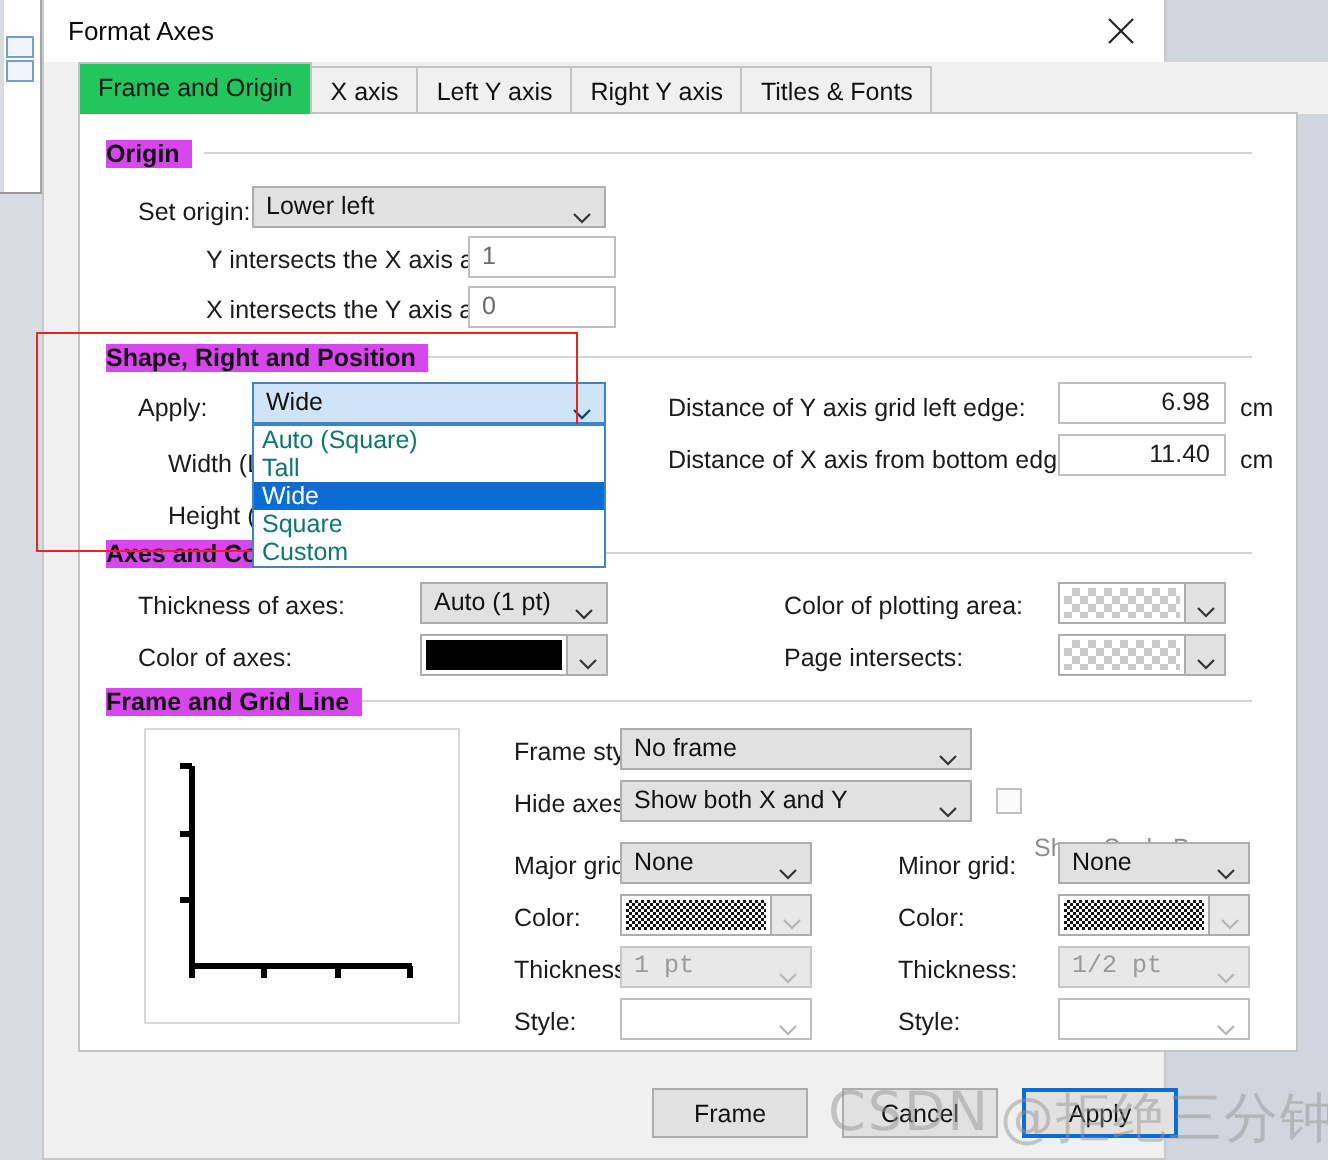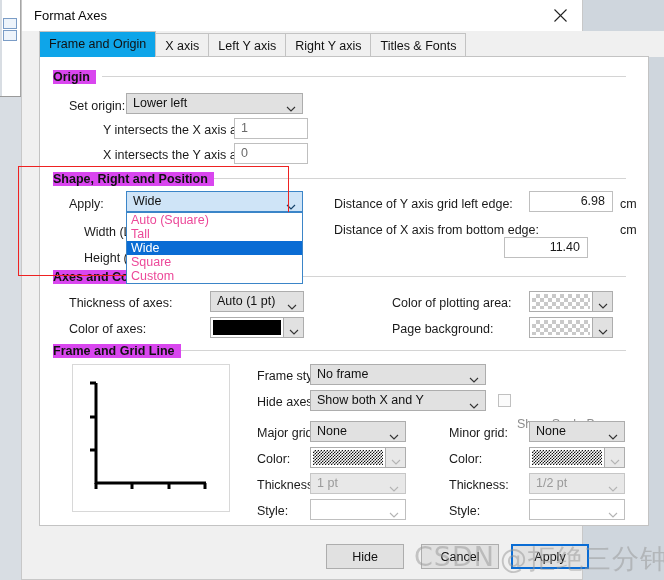--- a/index.html
+++ b/index.html
@@ -22,49 +22,49 @@
   .dialog{position:absolute;left:21px;top:0;width:562px;height:580px;background:#f0f0f0;border:1px solid #c8c8c8;border-top:none;box-sizing:border-box;}
   .titlebar{height:31px;background:#ffffff;position:relative;border-bottom:1px solid #ffffff;}
   .titlebar .title{position:absolute;left:12px;top:8px;font-size:13px;color:#0a0a0a;}
   .closebtn{position:absolute;right:0;top:0;width:44px;height:31px;display:flex;align-items:center;justify-content:center;}
   .closebtn svg{display:block;}
 
   
   .tabstrip{position:absolute;left:0;top:31px;width:643px;height:26px;background:#f0f0f0;}
   .tabs{position:absolute;left:17px;top:31px;height:26px;display:flex;align-items:flex-end;}
   .tab{height:24px;line-height:24px;padding:0 9px;font-size:12.5px;color:#111;border:1px solid #c3c3c3;border-bottom:none;background:#f0f0f0;margin-right:-1px;box-sizing:border-box;white-space:nowrap;}
-  .tab.active{background:#0ea5e9;height:26px;line-height:25px;position:relative;z-index:3;border-color:#c3c3c3;}
+  .tab.active{background:#22c55e;height:26px;line-height:25px;position:relative;z-index:3;border-color:#c3c3c3;}
 
   
   .panel{position:absolute;left:17px;top:56px;width:610px;height:470px;background:#ffffff;border:1px solid #c3c3c3;box-sizing:border-box;}
 
   
   .group-title{position:absolute;font-weight:bold;font-size:12.5px;color:#111;background:#d946ef;padding-right:6px;z-index:2;}
   .group-line{position:absolute;height:1px;background:#d4d4d4;}
 
   .lbl{position:absolute;font-size:12.5px;color:#1a1a1a;white-space:nowrap;}
   .lbl.dim{color:#8d8d8d;margin-top:22px;}
 
   
   .combo{position:absolute;box-sizing:border-box;background:#e1e1e1;border:1px solid #adadad;height:21px;}
   .combo .ctext{position:absolute;left:6px;top:2px;font-size:12.5px;color:#111;white-space:nowrap;}
   .combo .carrow{position:absolute;right:6px;top:7px;}
   .combo.dim{background:#e8e8e8;border-color:#c6c6c6;}
-  .combo.dim .ctext{color:#9a9a9a;}
+  .combo.dim .ctext{color:#9a9a9a;font-family:Liberation Mono, monospace;}
 
   
   .combo.white{background:#ffffff;border:1px solid #bfbfbf;}
 
   
   .combo.open{background:#cfe4f7;border:1px solid #3b85c8;}
   .combo.open .ctext{color:#111;}
 
   
   .droplist{position:absolute;background:#ffffff;border:1px solid #3b85c8;box-sizing:border-box;z-index:40;}
-  .dropitem{height:14px;line-height:14px;font-size:12.5px;color:#ec4899;padding-left:4px;white-space:nowrap;}
+  .dropitem{height:14px;line-height:14px;font-size:12.5px;color:#0f766e;padding-left:4px;white-space:nowrap;}
   .dropitem.sel{background:#0a6cd4;color:#ffffff;}
 
   
   .tinput{position:absolute;box-sizing:border-box;background:#ffffff;border:1px solid #bfbfbf;height:21px;}
   .tinput .ival{position:absolute;left:6px;top:2px;font-size:12.5px;color:#6a6a6a;}
   .tinput .ival.right{left:auto;right:7px;color:#1a1a1a;}
 
   
   .swatch{position:absolute;box-sizing:border-box;border:1px solid #adadad;height:21px;background:#ffffff;display:flex;}
   .swatch .sw{flex:1;margin:2px;}
@@ -188,21 +188,21 @@
       <div class="dropitem">Custom</div>
     </div>
 
     <div class="lbl" style="left:294px;top:140px;">Distance of Y axis grid left edge:</div>
     <div class="tinput" style="left:489px;top:134px;width:84px;">
       <span class="ival right">6.98</span>
     </div>
     <div class="lbl" style="left:580px;top:140px;">cm</div>
 
     <div class="lbl" style="left:294px;top:166px;">Distance of X axis from bottom edge:</div>
-    <div class="tinput" style="left:464px;top:160px;width:84px;margin-top:20px;">
+    <div class="tinput" style="left:489px;top:160px;width:84px;">
       <span class="ival right">11.40</span>
     </div>
     <div class="lbl" style="left:580px;top:166px;">cm</div>
 
     <div class="group-title" style="left:13px;top:213px;">Axes and Colors</div>
     <div class="group-line" style="left:122px;top:219px;width:464px;"></div>
 
     <div class="lbl" style="left:29px;top:239px;">Thickness of axes:</div>
     <div class="combo" style="left:170px;top:234px;width:94px;">
       <span class="ctext">Auto (1 pt)</span>
@@ -230,21 +230,21 @@
       <div class="sw transparent"></div>
       <div class="sbtn">
         <span class="carrow">
           <svg width="10" height="6" viewBox="0 0 10 6">
               <path d="M1 1 L5 5 L9 1" fill="none" stroke="#333" stroke-width="1.1"></path>
             </svg>
         </span>
       </div>
     </div>
 
-    <div class="lbl" style="left:352px;top:265px;">Page background:</div>
+    <div class="lbl" style="left:352px;top:265px;">Page intersects:</div>
     <div class="swatch" style="left:489px;top:260px;width:84px;">
       <div class="sw transparent"></div>
       <div class="sbtn">
         <span class="carrow">
           <svg width="10" height="6" viewBox="0 0 10 6">
               <path d="M1 1 L5 5 L9 1" fill="none" stroke="#333" stroke-width="1.1"></path>
             </svg>
         </span>
       </div>
     </div>
@@ -370,20 +370,20 @@
         <svg width="10" height="6" viewBox="0 0 10 6">
             <path d="M1 1 L5 5 L9 1" fill="none" stroke="#b4b4b4" stroke-width="1.1"></path>
           </svg>
       </span>
     </div>
 
   </div>
 
   <div class="annot" style="left:-4px;top:166px;width:271px;height:110px;"></div>
 
-  <div class="btn" style="left:304px;top:544px;width:78px;">Hide</div>
+  <div class="btn" style="left:304px;top:544px;width:78px;">Frame</div>
   <div class="btn" style="left:399px;top:544px;width:78px;">Cancel</div>
   <div class="btn focus" style="left:489px;top:544px;width:78px;">Apply</div>
 
 </div>
 
 <div class="wm" style="left:414px;top:541px;">CSDN</div>
 <div class="wm" style="left:500px;top:541px;">@拒绝三分钟热度</div>
 
 </body></html>

